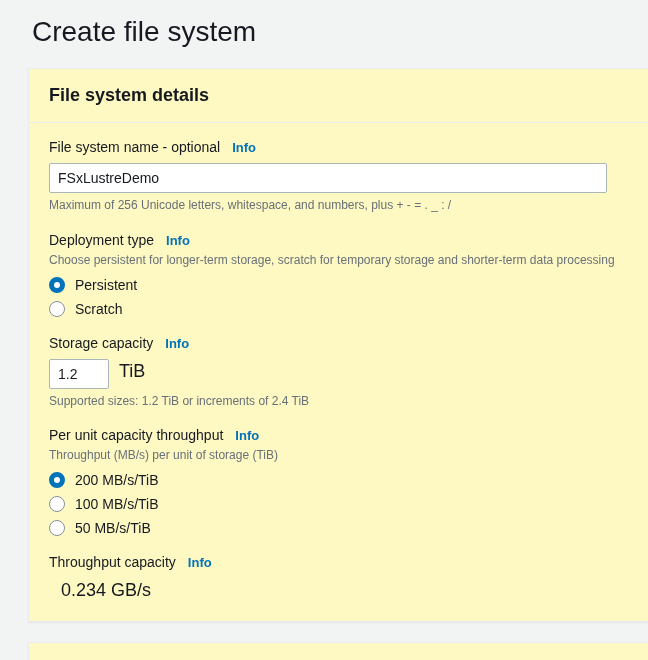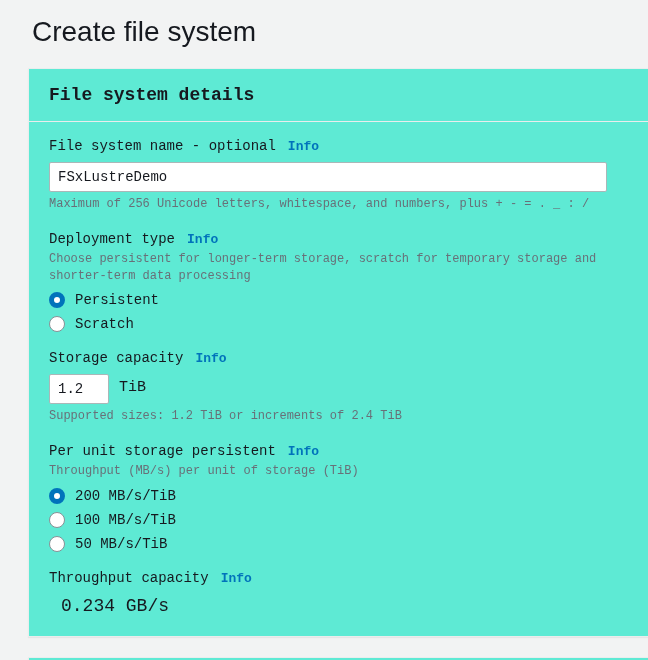--- a/index.html
+++ b/index.html
@@ -11,26 +11,25 @@
       width: 648px;
       padding: 16px 0 0 0;
     }
     .page-title {
       font-size: 28px;
       font-weight: 400;
       color: #16191f;
       margin: 0 0 20px 32px;
     }
     .panel {
-      background: #5eead4;
+      background: #fef9c3;
       border: 1px solid #eaeded;
       margin-left: 28px;
       border-right: none;
       box-shadow: 0 1px 1px rgba(0,0,0,0.05);
-      font-family: Liberation Mono, monospace;
     }
     .panel + .panel { margin-top: 20px; }
     .panel-header {
       padding: 16px 20px;
       border-bottom: 1px solid #eaeded;
     }
     .panel-header h2 {
       font-size: 18px;
       font-weight: 700;
       color: #16191f;
@@ -73,21 +72,21 @@
       font-family: inherit;
       margin-top: 4px;
     }
     .text-input.small { width: 60px; }
     .input-row {
       display: flex;
       align-items: center;
       gap: 10px;
       margin-top: 4px;
     }
-    .unit { color: #16191f; font-size: 15px; }
+    .unit { color: #16191f; font-size: 18px; }
     .radio-group { margin-top: 8px; }
     .radio-item {
       display: flex;
       align-items: flex-start;
       gap: 10px;
       margin-bottom: 8px;
       cursor: pointer;
       user-select: none;
     }
     .radio-item:last-child { margin-bottom: 0; }
@@ -158,21 +157,21 @@
       </div>
       <div class="input-row">
         <input type="text" class="text-input small" value="1.2" style="">
         <span class="unit">TiB</span>
       </div>
       <div class="helper-text helper-below">Supported sizes: 1.2 TiB or increments of 2.4 TiB</div>
     </div>
 
     <div class="field">
       <div class="label-row">
-        <span class="field-label">Per unit storage persistent</span>
+        <span class="field-label">Per unit capacity throughput</span>
         <span class="info-link">Info</span>
       </div>
       <div class="helper-text">Throughput (MB/s) per unit of storage (TiB)</div>
       <div class="radio-group">
         <div class="radio-item">
           <span class="radio-circle selected"></span>
           <span class="radio-label">200 MB/s/TiB</span>
         </div>
         <div class="radio-item">
           <span class="radio-circle"></span>

